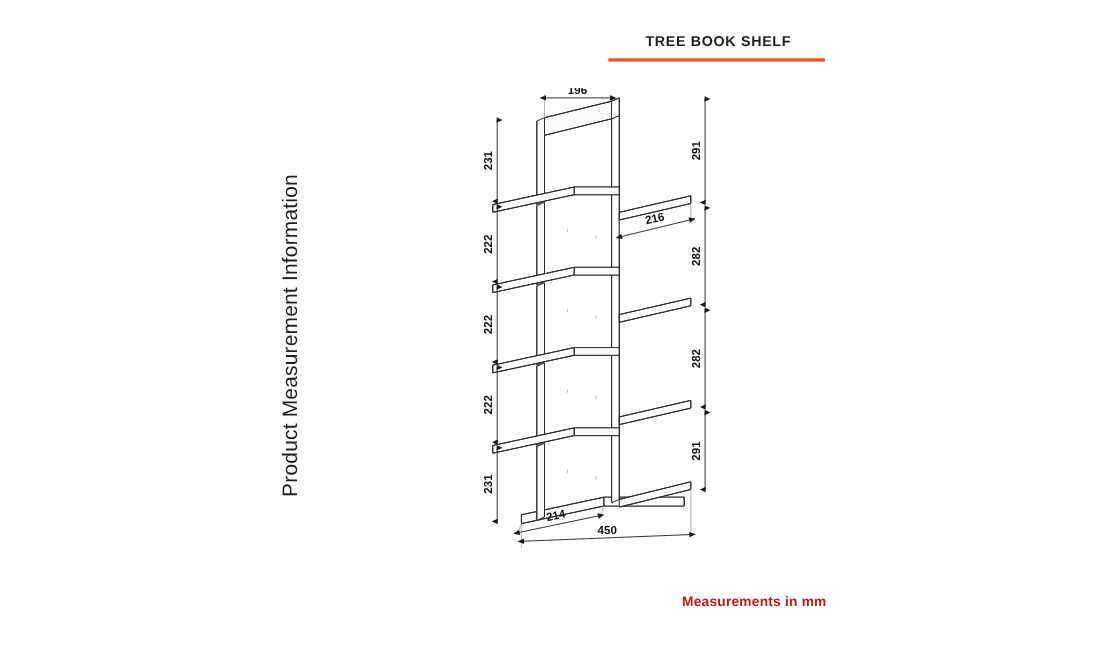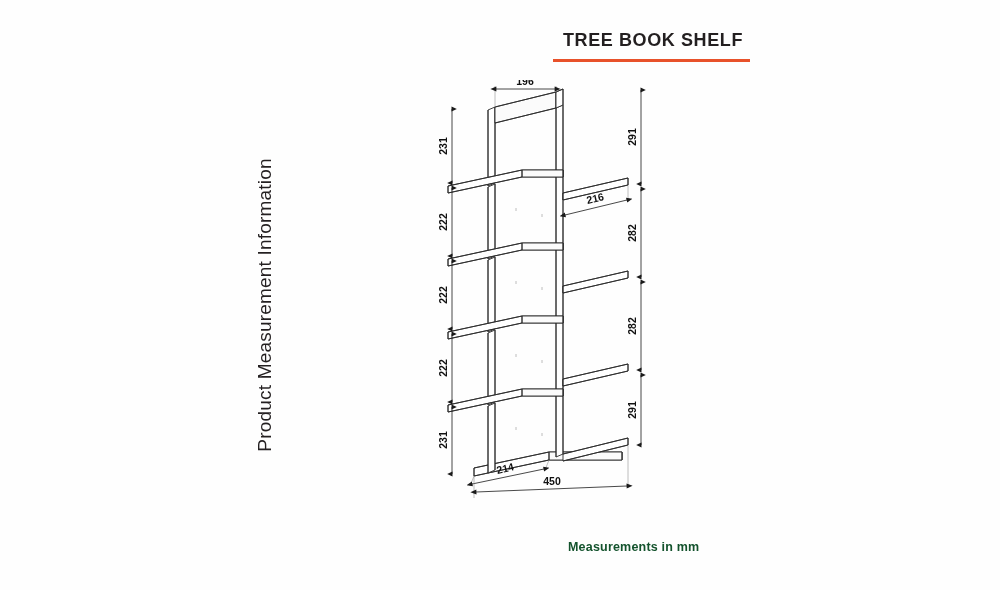--- a/index.html
+++ b/index.html
@@ -23,21 +23,21 @@
 
   
   #title-block {
     position: absolute;
     left: 553px;
     top: 30px;
     width: 200px;
     text-align: center;
   }
   #title-text {
-    font-size: 18px;
+    font-size: 13px;
     font-weight: bold;
     letter-spacing: 0.6px;
     color: #231f20;
     line-height: 1.2;
     white-space: nowrap;
   }
   #title-rule {
     margin-top: 7px;
     height: 3px;
     width: 197px;
@@ -61,25 +61,25 @@
     transform-origin: center center;
     font-size: 19px;
     color: #231f20;
     white-space: nowrap;
     letter-spacing: 0.2px;
   }
 
   
   #footer-caption {
     position: absolute;
-    left: 568px;
+    left: 620px;
     top: 540px;
     font-size: 12.5px;
     font-weight: bold;
-    color: #14532d;
+    color: #b91c1c;
     white-space: nowrap;
     letter-spacing: 0.2px;
   }
 
   
   #drawing-wrap {
     position: absolute;
     left: 432px;
     top: 80px;
     width: 240px;

